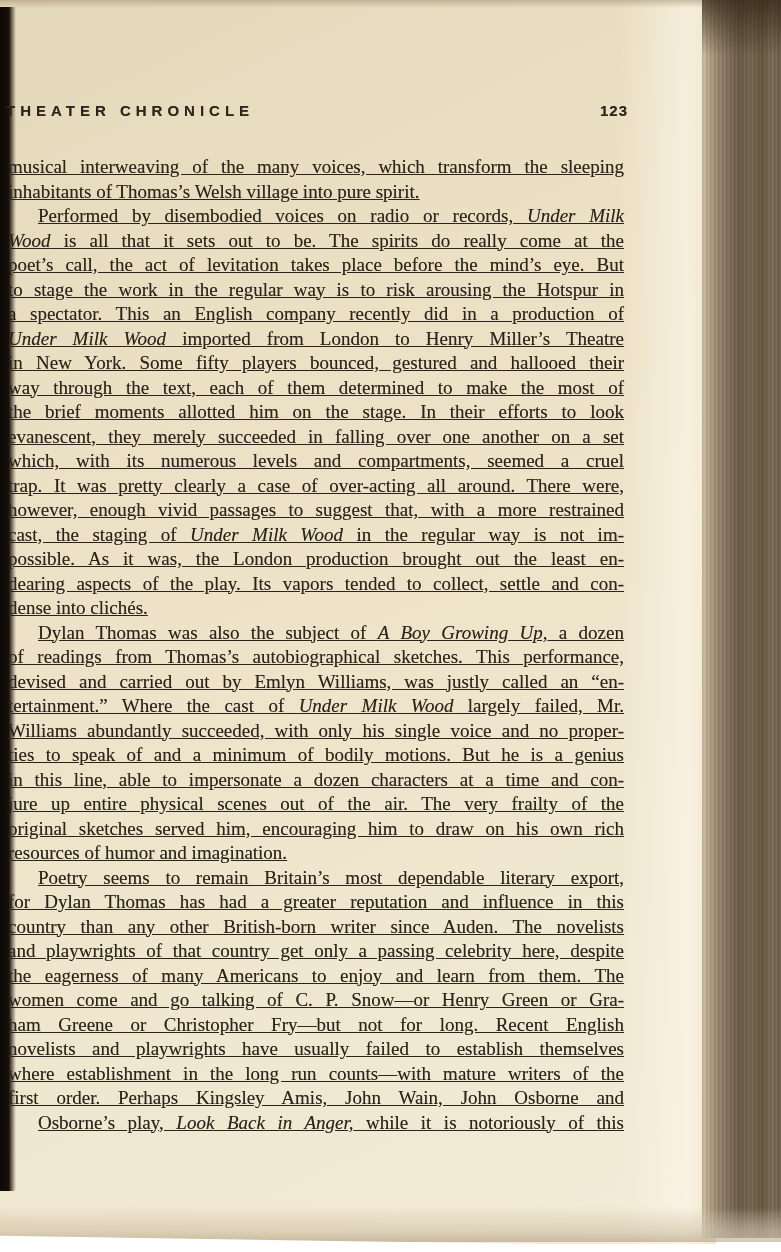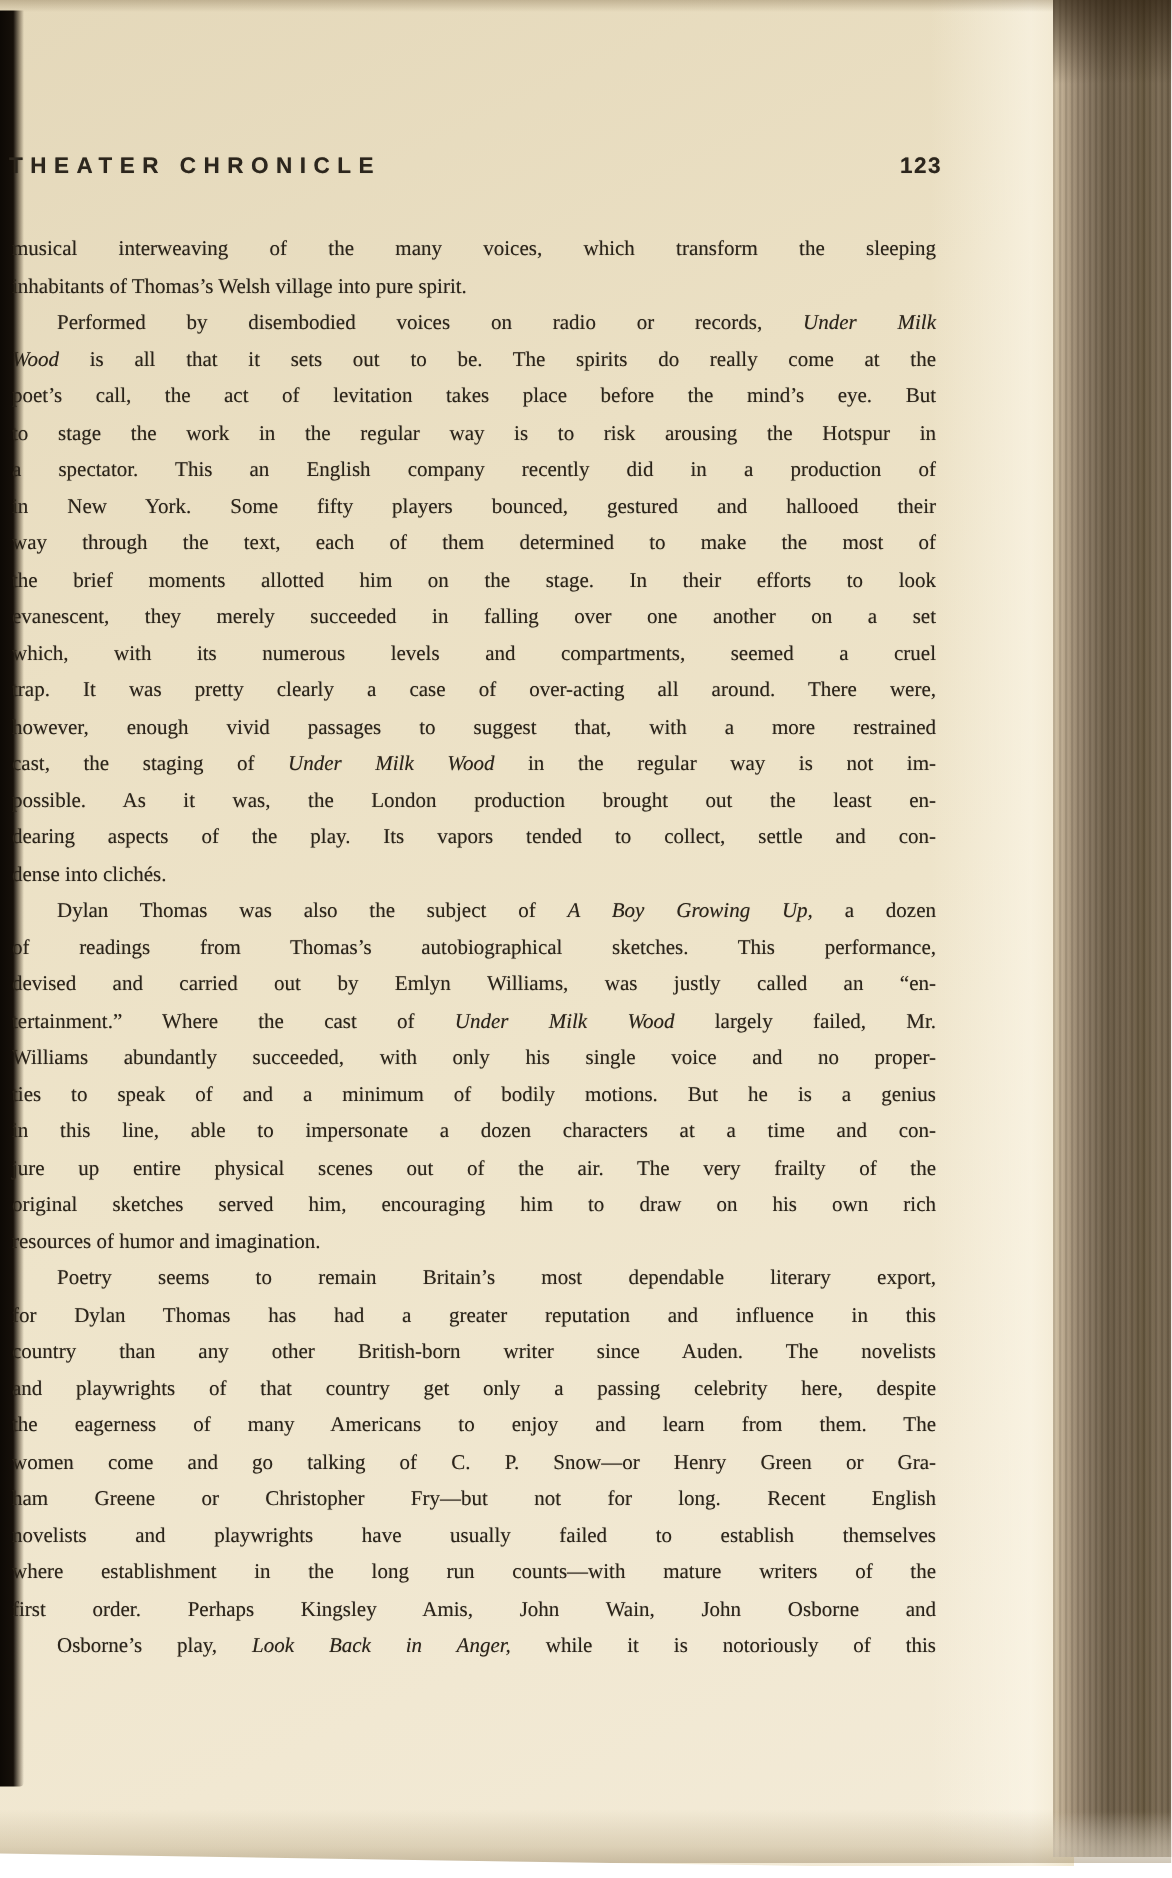--- a/index.html
+++ b/index.html
@@ -104,24 +104,25 @@
     font-weight: bold;
     letter-spacing: 1px;
     text-shadow: 0 0 0.5px rgba(44,38,29,0.55);
     text-align: center;
   }
   
   .text-block {
     position: absolute;
     left: 8px; top: 155px;
     width: 616px;
-    font-size: 14px;
+    font-size: 19px;
     line-height: 24.5px;
     color: #2b241a;
     text-shadow: 0 0 0.6px rgba(43,36,26,0.45);
+    text-decoration: underline;
   }
   .text-block .line {
     text-align: justify;
     text-align-last: justify;
     white-space: normal;
   }
   .text-block .line.para-end {
     text-align-last: left;
   }
   .text-block .line.indent {
@@ -152,20 +153,21 @@
   </div>
 
   <div class="text-block">
       <div class="line"><span>musical interweaving of the many voices, which transform the sleeping</span></div>
       <div class="line para-end"><span>inhabitants of Thomas’s Welsh village into pure spirit.</span></div>
       <div class="line indent"><span>Performed by disembodied voices on radio or records, </span><i>Under Milk</i></div>
       <div class="line"><i>Wood</i><span> is all that it sets out to be. The spirits do really come at the</span></div>
       <div class="line"><span>poet’s call, the act of levitation takes place before the mind’s eye. But</span></div>
       <div class="line"><span>to stage the work in the regular way is to risk arousing the Hotspur in</span></div>
       <div class="line"><span>a spectator. This an English company recently did in a production of</span></div>
+      <div class="line"><i>Under Milk Wood</i><span> imported from London to Henry Miller’s Theatre</span></div>
       <div class="line"><span>in New York. Some fifty players bounced, gestured and hallooed their</span></div>
       <div class="line"><span>way through the text, each of them determined to make the most of</span></div>
       <div class="line"><span>the brief moments allotted him on the stage. In their efforts to look</span></div>
       <div class="line"><span>evanescent, they merely succeeded in falling over one another on a set</span></div>
       <div class="line"><span>which, with its numerous levels and compartments, seemed a cruel</span></div>
       <div class="line"><span>trap. It was pretty clearly a case of over-acting all around. There were,</span></div>
       <div class="line"><span>however, enough vivid passages to suggest that, with a more restrained</span></div>
       <div class="line"><span>cast, the staging of </span><i>Under Milk Wood</i><span> in the regular way is not im-</span></div>
       <div class="line"><span>possible. As it was, the London production brought out the least en-</span></div>
       <div class="line"><span>dearing aspects of the play. Its vapors tended to collect, settle and con-</span></div>

